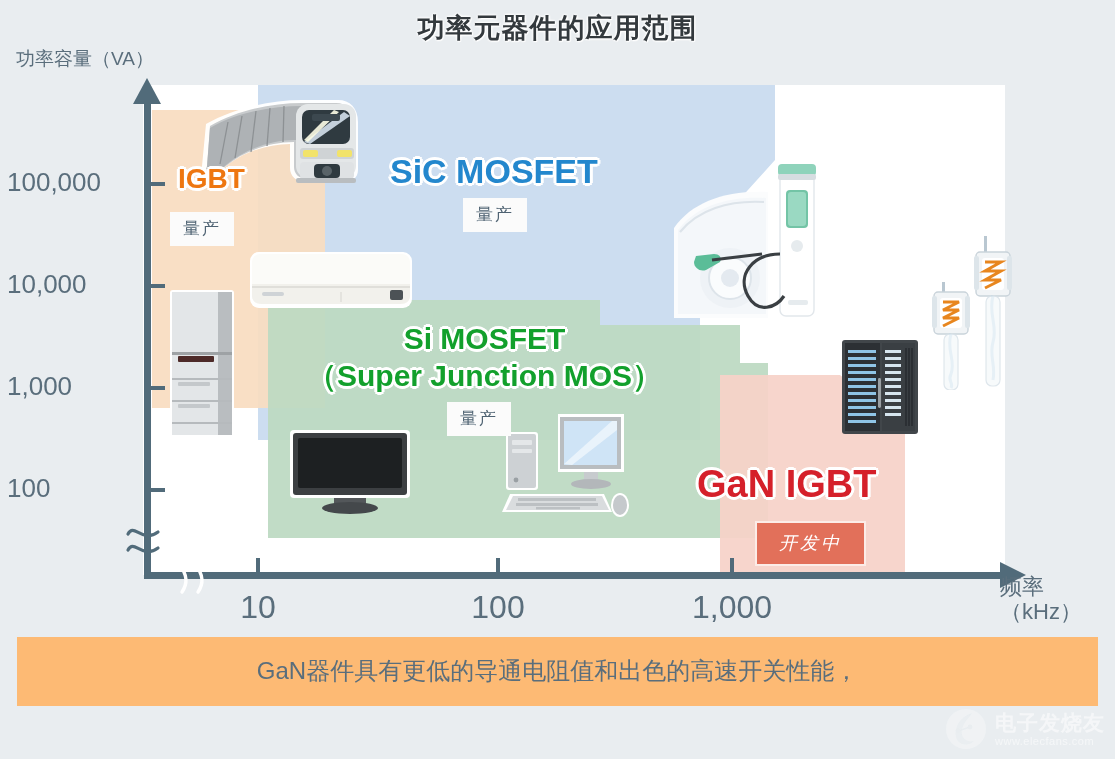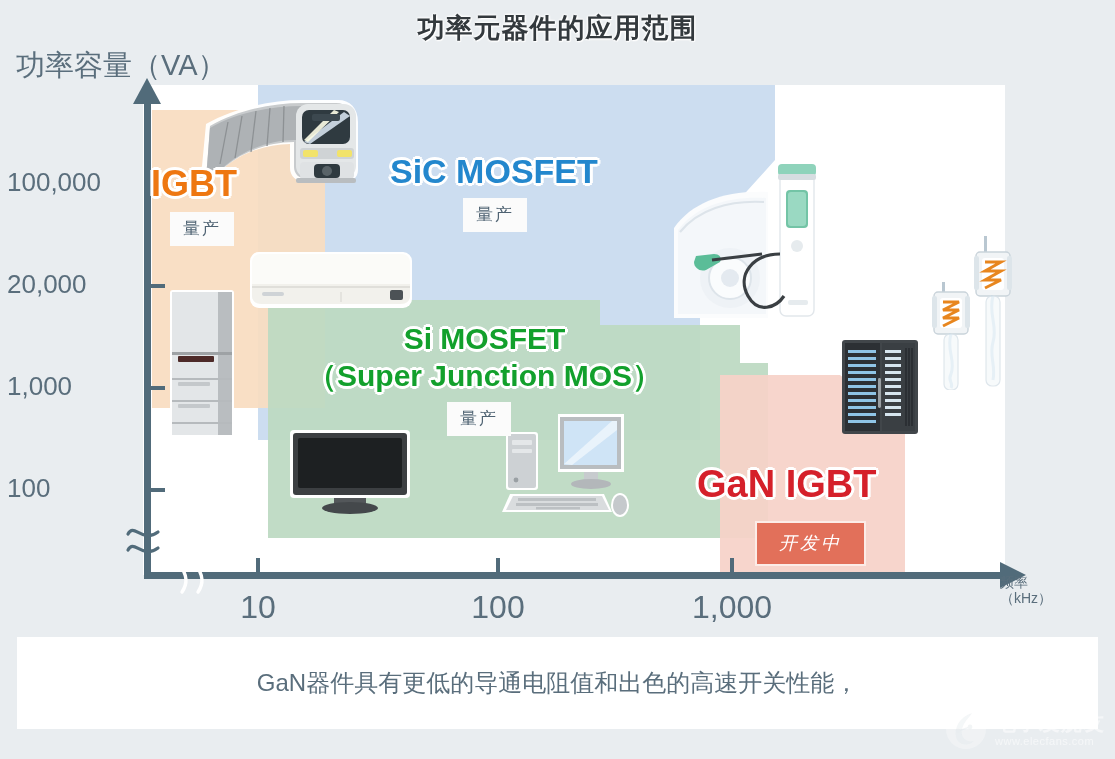--- a/index.html
+++ b/index.html
@@ -17,21 +17,21 @@
     position:absolute;left:0;top:10px;width:1115px;
     text-align:center;
     font-size:27px;font-weight:bold;color:#33393d;
     letter-spacing:1px;
     text-shadow:0 0 3px #fff,0 0 3px #fff,0 0 3px #fff,1px 1px 0 #fff;
   }
 
   
   .ylabel{
     position:absolute;left:16px;top:46px;
-    font-size:29px;color:#5a6e7c;white-space:nowrap;
+    font-size:19px;color:#5a6e7c;white-space:nowrap;
   }
 
   
   .plot-bg{
     position:absolute;left:143px;top:85px;width:862px;height:490px;
     background:#ffffff;
   }
 
   
   .regions{position:absolute;left:0;top:0;width:1115px;height:759px;}
@@ -60,30 +60,30 @@
   .ytlabel{
     position:absolute;right:0;width:120px;text-align:left;
     font-size:26px;color:#5a6e7c;
   }
   .xtlabel{
     position:absolute;top:589px;width:140px;text-align:center;
     font-size:32px;color:#5a6e7c;
   }
   .xaxis-title{
     position:absolute;left:1000px;top:575px;
-    font-size:14px;color:#5a6e7c;line-height:1.12;
+    font-size:22px;color:#5a6e7c;line-height:1.12;
   }
   .break-y{position:absolute;left:124px;top:520px;}
   .break-x{position:absolute;left:172px;top:554px;}
 
   
   .reg-label{position:absolute;white-space:nowrap;font-weight:bold;}
   .reg-label span{display:block;}
   .lbl-igbt{
-    left:151px;top:163px;font-size:36px;color:#ee7711;
+    left:178px;top:163px;font-size:28px;color:#ee7711;
     text-shadow:-2px -2px 0 #fff,2px -2px 0 #fff,-2px 2px 0 #fff,2px 2px 0 #fff,
                 0 -3px 0 #fff,0 3px 0 #fff,-3px 0 0 #fff,3px 0 0 #fff;
   }
   .lbl-sic{
     left:390px;top:152px;font-size:34px;color:#2387cd;
     text-shadow:-2px -2px 0 #fff,2px -2px 0 #fff,-2px 2px 0 #fff,2px 2px 0 #fff,
                 0 -3px 0 #fff,0 3px 0 #fff,-3px 0 0 #fff,3px 0 0 #fff;
   }
   .lbl-si{
     left:307px;top:320px;font-size:30px;color:#12a02c;text-align:center;
@@ -109,22 +109,22 @@
     font-size:18px;letter-spacing:3px;
     padding:8px 22px 9px;text-align:center;
     border:2px solid #fcece7;
   }
   .chip-igbt{left:170px;top:212px;}
   .chip-sic{left:463px;top:198px;}
   .chip-si{left:447px;top:402px;}
 
   
   .caption{
-    position:absolute;left:17px;top:637px;width:1081px;height:92px;
-    background:#ffffff;
+    position:absolute;left:17px;top:637px;width:1081px;height:69px;
+    background:#fdba74;
     display:flex;align-items:center;justify-content:center;
   }
   .caption p{
     margin:0;text-align:center;font-size:24px;line-height:1.45;color:#5a6e7c;
   }
 
   
   .watermark{
     position:absolute;right:10px;bottom:8px;
     display:flex;align-items:center;gap:7px;opacity:.55;
@@ -337,21 +337,21 @@
   <div class="yaxis"></div>
   <div class="xaxis"></div>
   <div class="xarrow"></div>
 
   <div class="ytick" style="top:182px"></div>
   <div class="ytick" style="top:284px"></div>
   <div class="ytick" style="top:386px"></div>
   <div class="ytick" style="top:488px"></div>
 
   <div class="ytlabel" style="top:167px;right:988px">100,000</div>
-  <div class="ytlabel" style="top:269px;right:988px">20,000</div>
+  <div class="ytlabel" style="top:269px;right:988px">10,000</div>
   <div class="ytlabel" style="top:371px;right:988px">1,000</div>
   <div class="ytlabel" style="top:473px;right:988px">100</div>
 
   <div class="xtick" style="left:256px"></div>
   <div class="xtick" style="left:496px"></div>
   <div class="xtick" style="left:730px"></div>
 
   <div class="xtlabel" style="left:188px">10</div>
   <div class="xtlabel" style="left:428px">100</div>
   <div class="xtlabel" style="left:662px">1,000</div>

